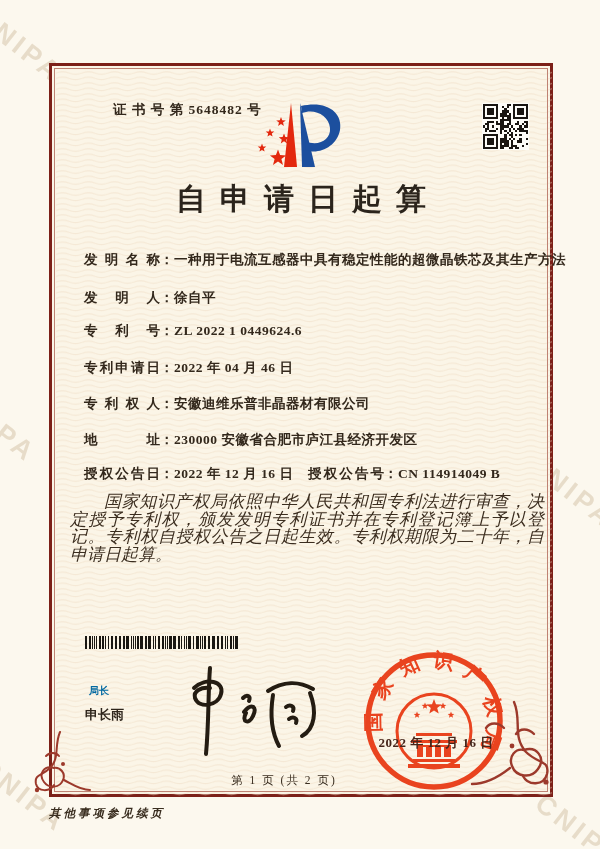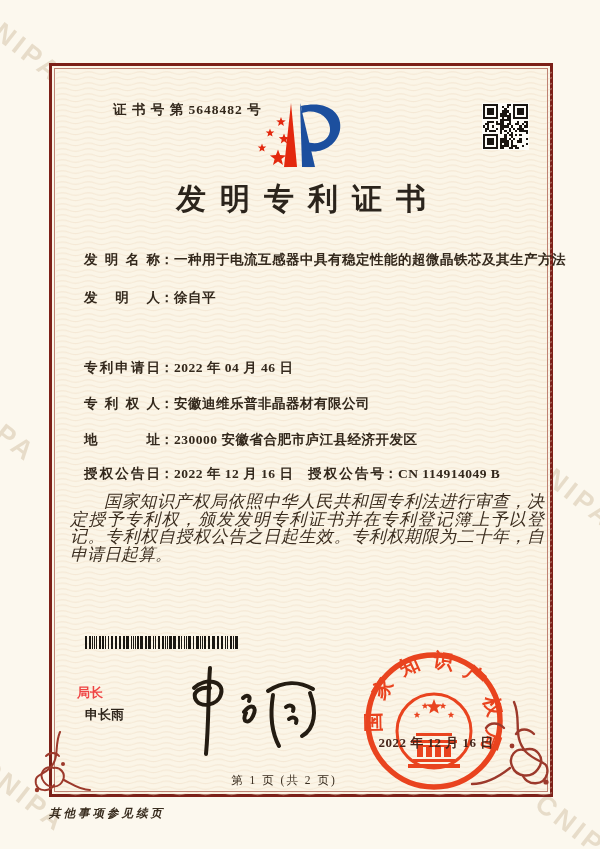--- a/index.html
+++ b/index.html
@@ -45,21 +45,21 @@
   .fcolon{display:inline-block;width:14px;}
   .fvalue{letter-spacing:.5px;text-align:right;}
   .fgroup2{position:absolute;left:224px;top:0;}
   .body-text{
     position:absolute;left:70px;top:493px;width:474px;
     font-size:17px;line-height:17.5px;text-align:justify;
     font-style:italic;color:#3b2d1f;font-weight:500;
   }
   .body-text p{margin:0;text-indent:2em;}
   .barcode{position:absolute;left:85px;top:636px;}
-  .sig-title{position:absolute;left:77px;top:684px;font-family:"Liberation Sans","DejaVu Sans",sans-serif;font-weight:bold;font-size:13px;color:#ef4444;}
+  .sig-title{position:absolute;left:89px;top:684px;font-family:"Liberation Sans","DejaVu Sans",sans-serif;font-weight:bold;font-size:10px;color:#0369a1;}
   .sig-name{position:absolute;left:85px;top:706px;font-family:"Liberation Sans","DejaVu Sans",sans-serif;font-weight:bold;font-size:13px;color:#2f261c;}
   .signature{position:absolute;left:172px;top:660px;}
   .seal{position:absolute;left:361px;top:649px;}
   .seal-date{
     position:absolute;left:368px;top:734px;width:136px;text-align:center;
     font-size:13px;font-weight:bold;color:#46251a;z-index:5;letter-spacing:.5px;
   }
   .page-num{
     position:absolute;left:49px;top:773px;width:470px;text-align:center;
     font-size:11.5px;letter-spacing:2px;color:#3a2e20;
@@ -263,27 +263,30 @@
         <rect x="16" y="20" width="1" height="1"></rect>
         <path d="M0 0h7v7h-7zM1 1v5h5v-5z" fill-rule="evenodd"></path>
         <rect x="2" y="2" width="3" height="3"></rect>
         <path d="M14 0h7v7h-7zM15 1v5h5v-5z" fill-rule="evenodd"></path>
         <rect x="16" y="2" width="3" height="3"></rect>
         <path d="M0 14h7v7h-7zM1 15v5h5v-5z" fill-rule="evenodd"></path>
         <rect x="2" y="16" width="3" height="3"></rect>
       </g>
   </svg>
 
-  <div class="title">发明专利证书</div>
+  <div class="title">自申请日起算</div>
 
   <div class="frow" style="top:251px">
     <span class="flabel">发 明 名 称</span><span class="fcolon">：</span><span class="fvalue">一种用于电流互感器中具有稳定性能的超微晶铁芯及其生产方法</span>
   </div>
   <div class="frow" style="top:289px">
     <span class="flabel">发 明 人</span><span class="fcolon">：</span><span class="fvalue">徐自平</span>
+  </div>
+  <div class="frow" style="top:322px">
+    <span class="flabel">专 利 号</span><span class="fcolon">：</span><span class="fvalue">ZL 2022 1 0449624.6</span>
   </div>
   <div class="frow" style="top:359px">
     <span class="flabel">专利申请日</span><span class="fcolon">：</span><span class="fvalue">2022 年 04 月 46 日</span>
   </div>
   <div class="frow" style="top:395px">
     <span class="flabel">专 利 权 人</span><span class="fcolon">：</span><span class="fvalue">安徽迪维乐普非晶器材有限公司</span>
   </div>
   <div class="frow" style="top:431px">
     <span class="flabel">地 址</span><span class="fcolon">：</span><span class="fvalue">230000  安徽省合肥市庐江县经济开发区</span>
   </div>

